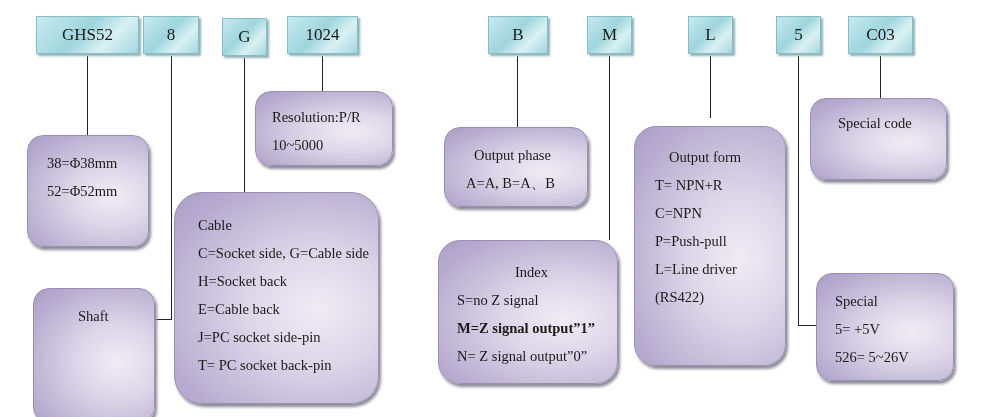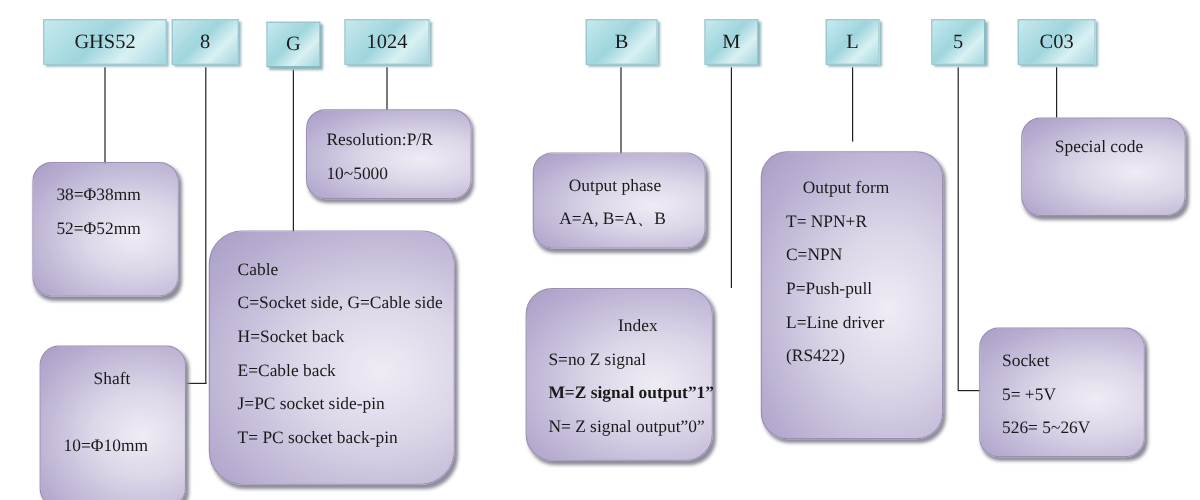--- a/index.html
+++ b/index.html
@@ -40,21 +40,20 @@
 <div class="code" style="left:776px;top:16px;width:45px;">5</div>
 <div class="code" style="left:848px;top:16px;width:65px;">C03</div>
 
 <div class="box" style="left:27px;top:135px;width:122px;height:112px;padding-left:20px;">
   <span class="ln" style="left:19px;top:12px;">38=Φ38mm</span>
   <span class="ln" style="left:19px;top:40px;">52=Φ52mm</span>
 </div>
 
 <div class="box" style="left:33px;top:251px;width:122px;height:135px;margin-top:37px;">
   <span class="ln" style="left:44px;top:12px;">Shaft</span>
-  <span class="ln" style="left:19px;top:68px;">10=Φ10mm</span>
 </div>
 
 <div class="box" style="left:255px;top:91px;width:138px;height:75px;">
   <span class="ln" style="left:16px;top:10px;">Resolution:P/R</span>
   <span class="ln" style="left:16px;top:38px;">10~5000</span>
 </div>
 
 <div class="box" style="left:174px;top:192px;width:205px;height:212px;border-radius:28px;">
   <span class="ln" style="left:23px;top:17px;">Cable</span>
   <span class="ln" style="left:23px;top:45px;">C=Socket side, G=Cable side</span>
@@ -62,37 +61,37 @@
   <span class="ln" style="left:23px;top:101px;">E=Cable back</span>
   <span class="ln" style="left:23px;top:129px;">J=PC socket side-pin</span>
   <span class="ln" style="left:23px;top:157px;">T= PC socket back-pin</span>
 </div>
 
 <div class="box" style="left:444px;top:127px;width:144px;height:80px;">
   <span class="ln" style="left:29px;top:12px;">Output phase</span>
   <span class="ln" style="left:21px;top:40px;">A=A, B=A、B</span>
 </div>
 
-<div class="box" style="left:438px;top:240px;width:156px;height:144px;border-radius:22px;">
+<div class="box" style="left:438px;top:240px;width:180px;height:144px;border-radius:22px;">
   <span class="ln" style="left:76px;top:16px;">Index</span>
   <span class="ln" style="left:18px;top:44px;">S=no Z signal</span>
   <span class="ln" style="left:18px;top:72px;font-weight:bold;">M=Z signal output”1”</span>
   <span class="ln" style="left:18px;top:100px;">N= Z signal output”0”</span>
 </div>
 
 <div class="box" style="left:634px;top:126px;width:152px;height:240px;border-radius:22px;padding-left:31px;">
   <span class="ln" style="left:34px;top:15px;">Output form</span>
   <span class="ln" style="left:20px;top:43px;">T= NPN+R</span>
   <span class="ln" style="left:20px;top:71px;">C=NPN</span>
   <span class="ln" style="left:20px;top:99px;">P=Push-pull</span>
   <span class="ln" style="left:20px;top:127px;font-family:Liberation Serif, serif;">L=Line driver</span>
   <span class="ln" style="left:20px;top:155px;">(RS422)</span>
 </div>
 
-<div class="box" style="left:810px;top:98px;width:137px;height:82px;margin-left:41px;">
+<div class="box" style="left:810px;top:98px;width:137px;height:82px;">
   <span class="ln" style="left:27px;top:9px;">Special code</span>
 </div>
 
 <div class="box" style="left:816px;top:273px;width:138px;height:108px;">
-  <span class="ln" style="left:18px;top:12px;">Socket</span>
+  <span class="ln" style="left:18px;top:12px;">Special</span>
   <span class="ln" style="left:18px;top:40px;">5= +5V</span>
   <span class="ln" style="left:18px;top:68px;">526= 5~26V</span>
 </div>
 
 </body></html>

